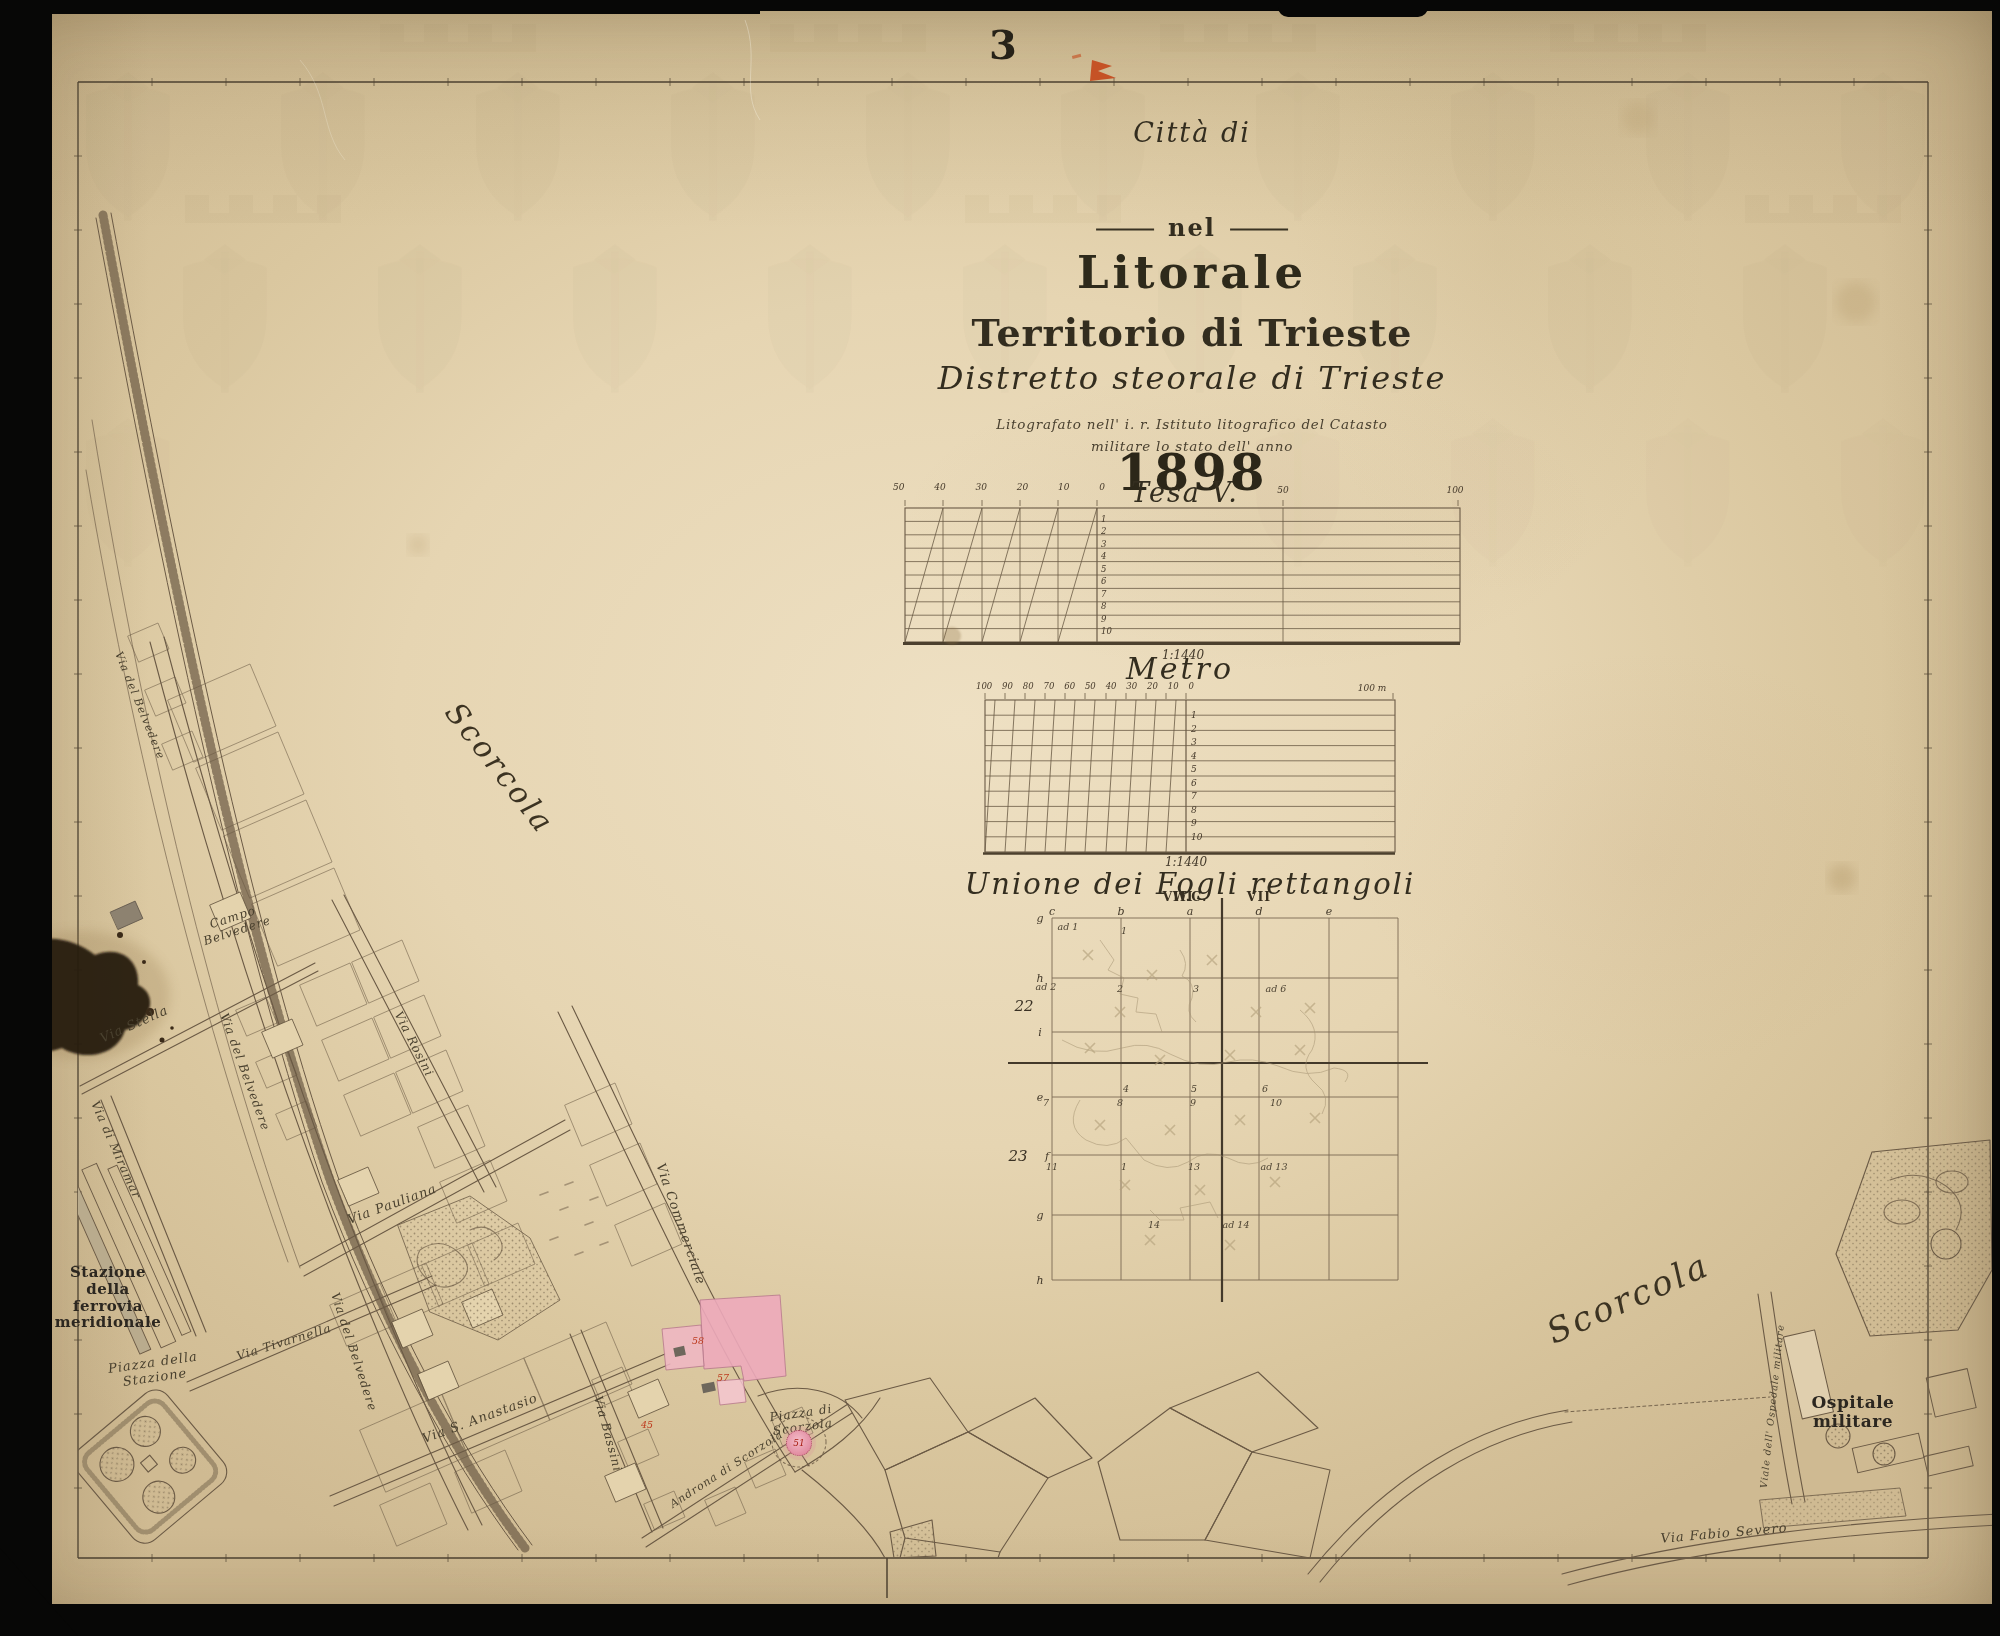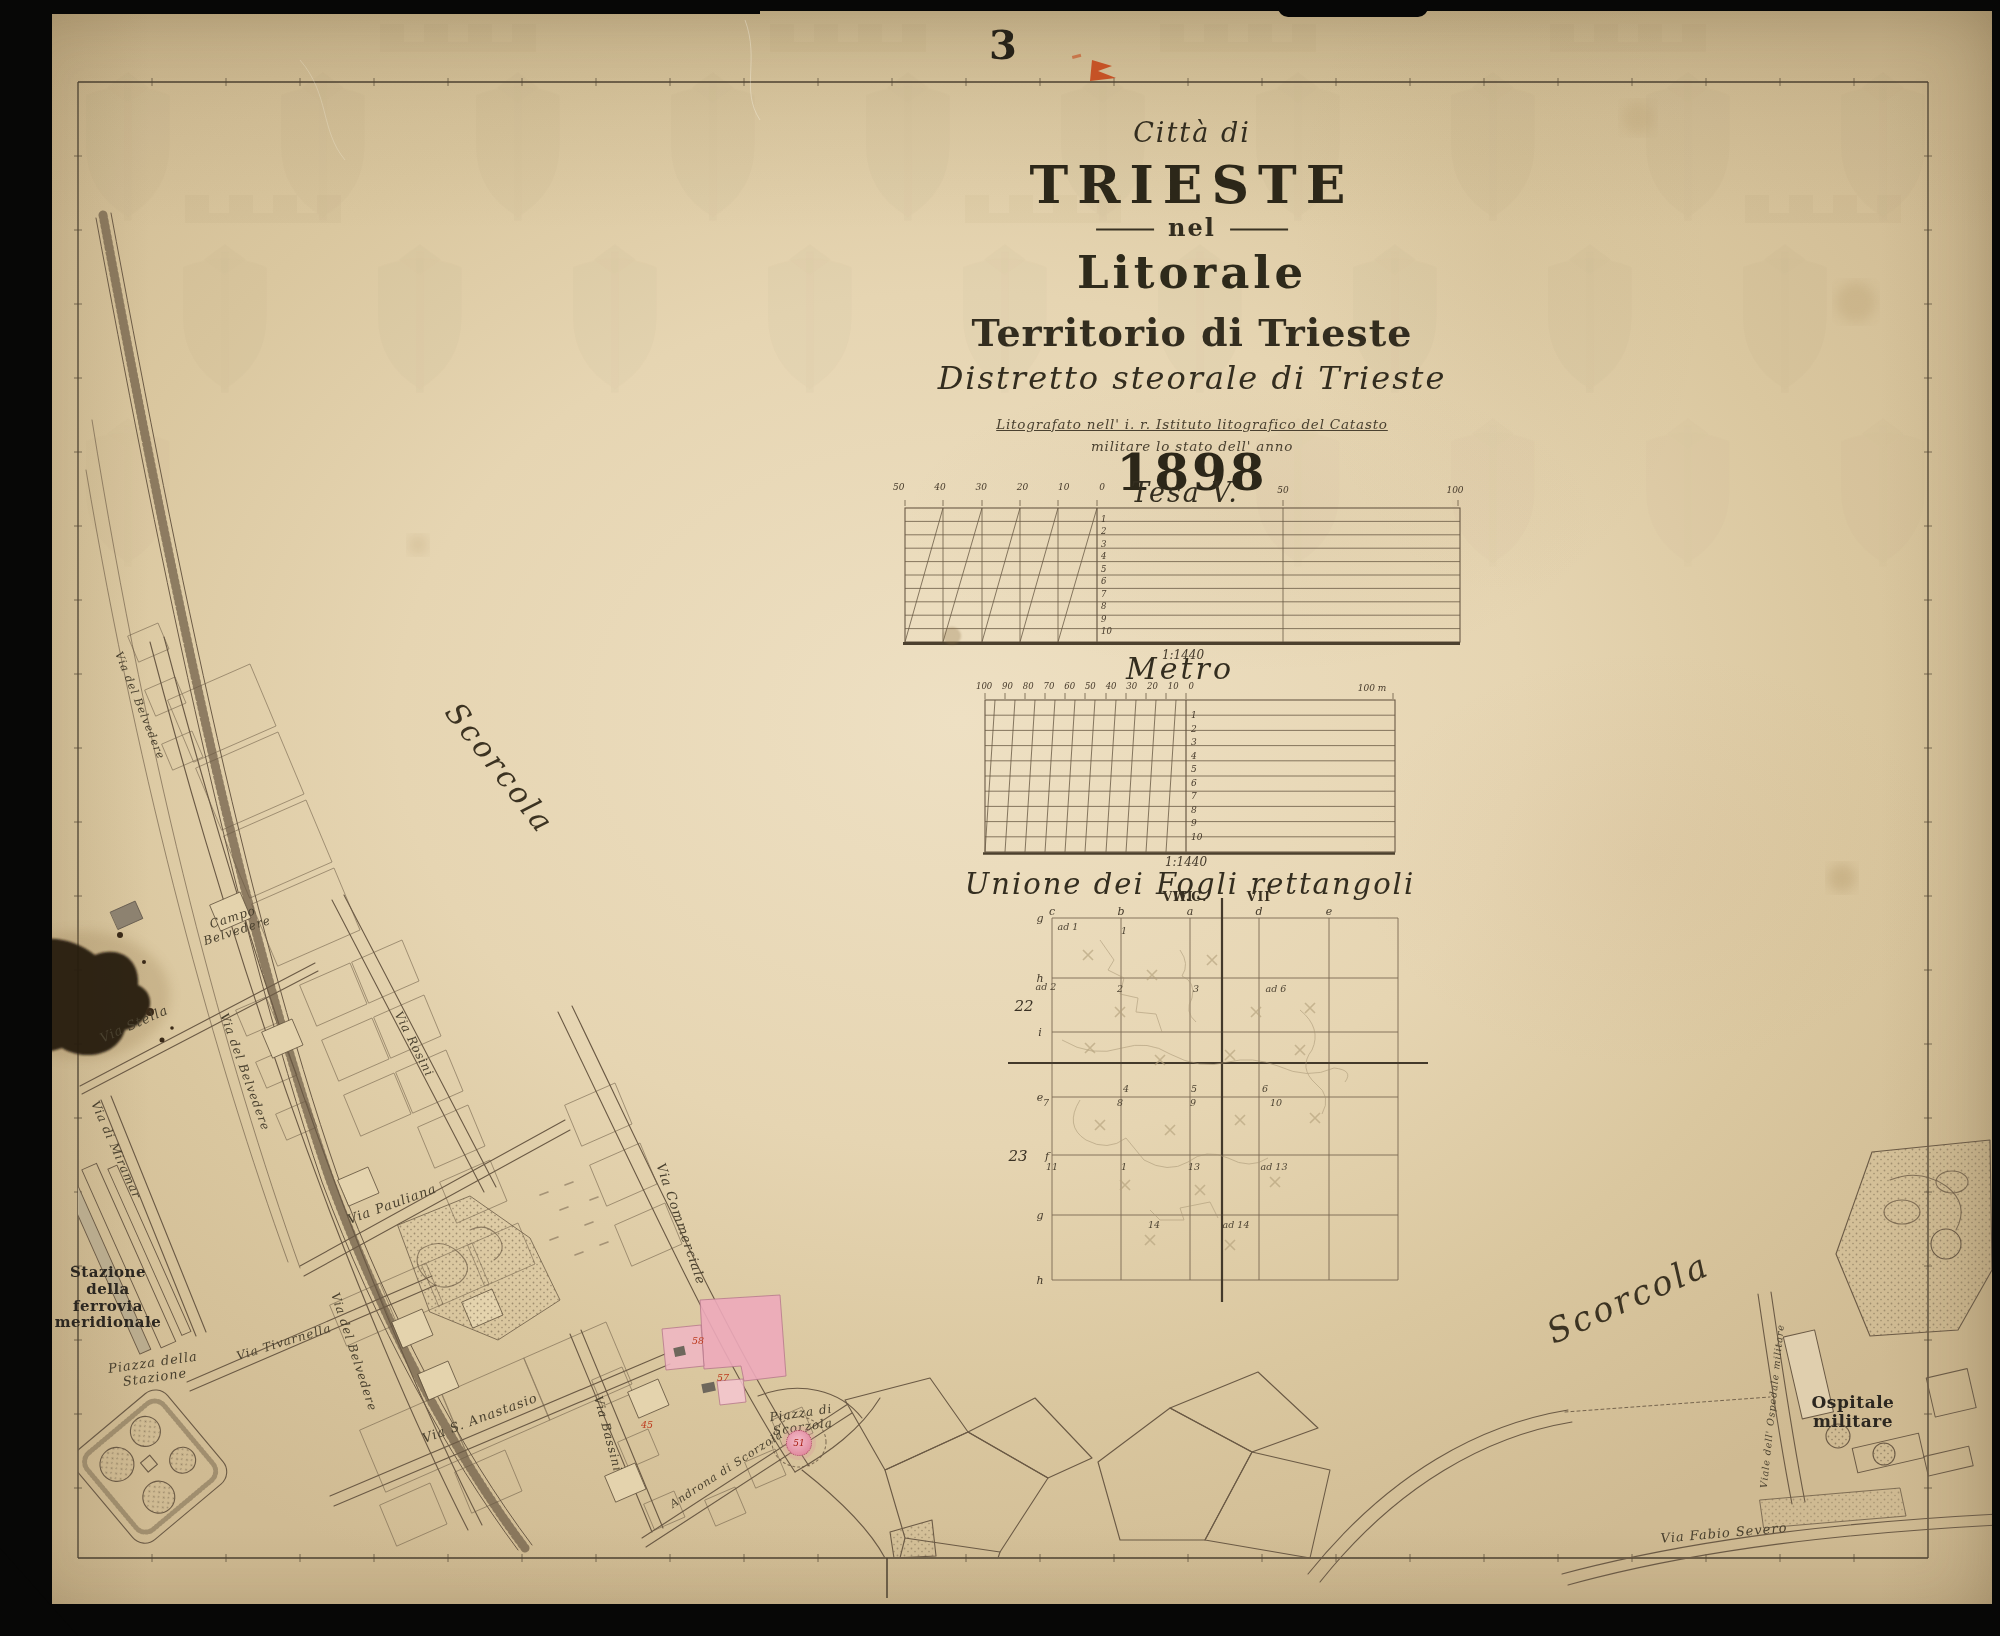--- a/index.html
+++ b/index.html
@@ -378,26 +378,25 @@
       <path d="M745,20 C760,60 740,90 760,120" stroke="rgba(255,255,248,.30)" fill="none"></path>
       <path d="M300,60 C330,95 320,130 345,160" stroke="rgba(255,255,248,.22)" fill="none"></path>
     </g>
   </svg>
 
   <div class="labels">
 
     <div class="page-num">3</div>
 
     <div class="tl citta" style="left:1192px;top:132px;">Città di</div>
-    <div class="tl trieste" style="left:1192px;top:184px;">TRIESTE</div>
     <div class="tl nel" style="left:1192px;top:227px;"><i></i><span>nel</span><i></i></div>
     <div class="tl litorale" style="left:1192px;top:272px;">Litorale</div>
     <div class="tl territorio" style="left:1192px;top:332px;">Territorio di Trieste</div>
     <div class="tl distretto" style="left:1192px;top:378px;">Distretto steorale di Trieste</div>
-    <div class="tl imprint" style="left:1192px;top:424px;text-decoration:underline;">Litografato nell' i. r. Istituto litografico del Catasto</div>
+    <div class="tl imprint" style="left:1192px;top:424px;">Litografato nell' i. r. Istituto litografico del Catasto</div>
     <div class="tl imprint" style="left:1192px;top:446px;">militare lo stato dell' anno</div>
     <div class="tl year" style="left:1192px;top:472px;">1898</div>
 
     <div class="tl scale-title" style="left:1185px;top:492px;">Tesa V.</div>
     <div class="flexrow tesa-top">
         <span>50</span>
         <span>40</span>
         <span>30</span>
         <span>20</span>
         <span>10</span>

